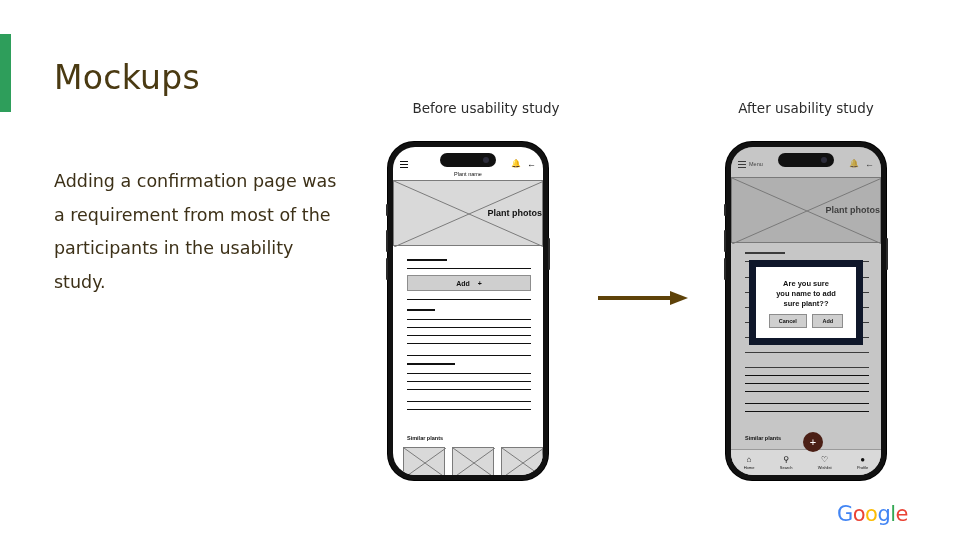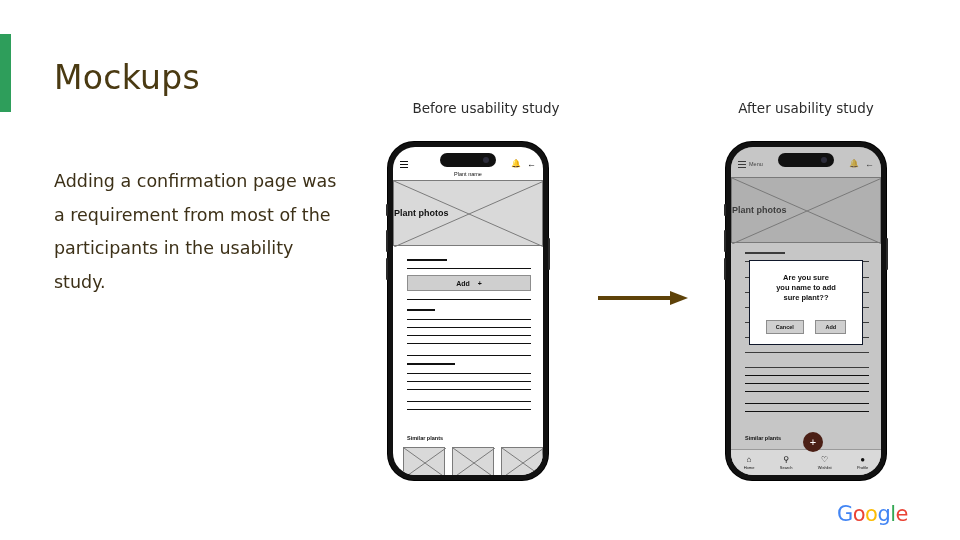--- a/index.html
+++ b/index.html
@@ -189,21 +189,21 @@
     background: #d9d9d9;
     border: 1px solid #7b7b7b;
     box-sizing: border-box;
   }
   .img-box .label {
     position: absolute;
     left: 0;
     top: 50%;
     width: 100%;
     transform: translateY(-50%);
-    text-align: left;
+    text-align: right;
     font-size: 9px;
     color: #111;
     font-weight: 600;
   }
   .hero {
     left: 0;
     top: 33px;
     width: 150px;
     height: 66px;
   }
@@ -230,21 +230,21 @@
     position: absolute;
     font-size: 5.5px;
     color: #111;
     font-weight: 600;
   }
 
   
   .modal {
     position: absolute;
     background: #ffffff;
-    border: 1px solid #0f172a;
+    border: 7px solid #0f172a;
     box-sizing: border-box;
     text-align: center;
     z-index: 6;
   }
   .modal .modal-text {
     margin-top: 12px;
     font-size: 7.5px;
     line-height: 10px;
     color: #111;
     font-weight: 700;

